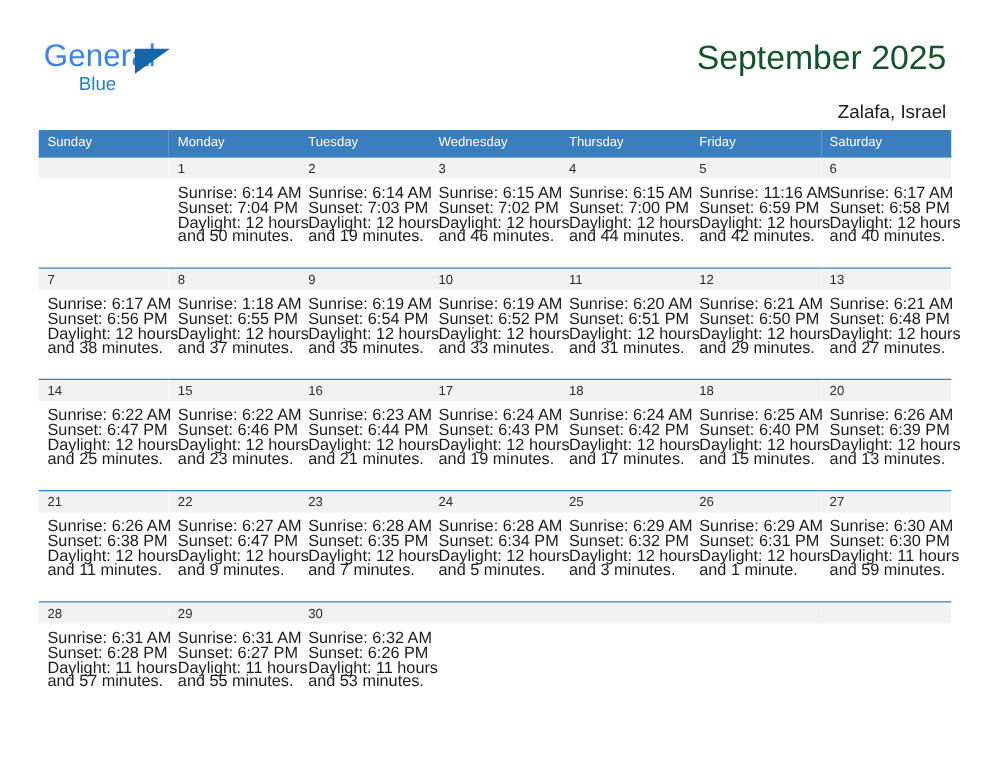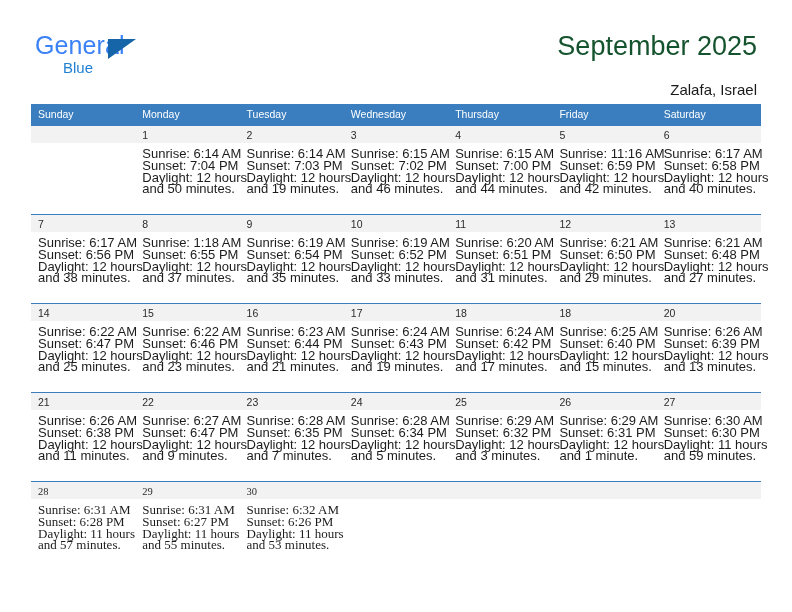--- a/index.html
+++ b/index.html
@@ -110,21 +110,21 @@
     box-sizing: border-box;
   }
 
   .week-row td {
     vertical-align: top;
     border-top: 1px solid #3a7ebf;
     padding: 0;
     height: 89px;
     box-sizing: border-box;
   }
-  .week-row.last td { height: 84px; font-family: Liberation Serif, serif; }
+  .week-row.last td { height: 84px; }
 
   .daynum {
     background: #f2f2f2;
     height: 17px;
     line-height: 17px;
     font-size: 10.5px;
     color: #2b2b2b;
     padding: 1px 0 0 7px;
     box-sizing: border-box;
   }

